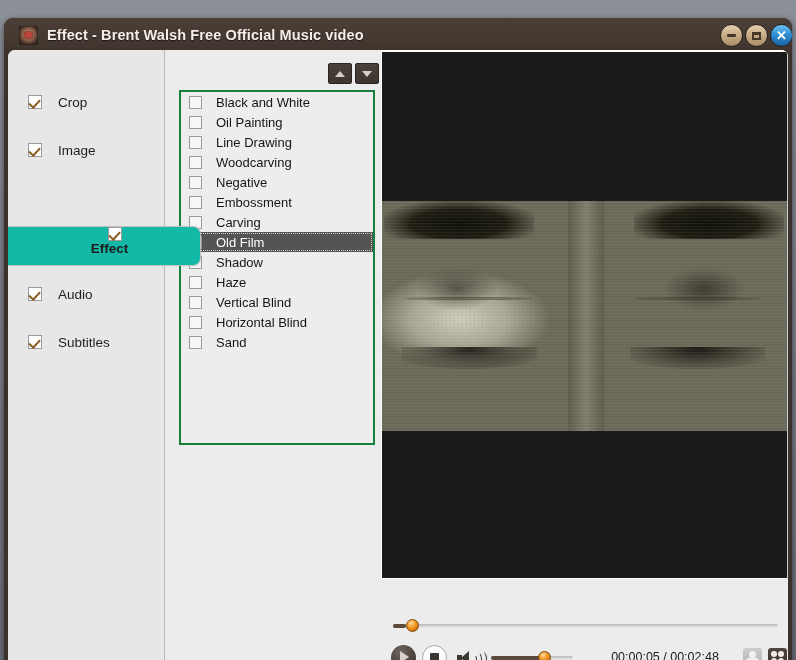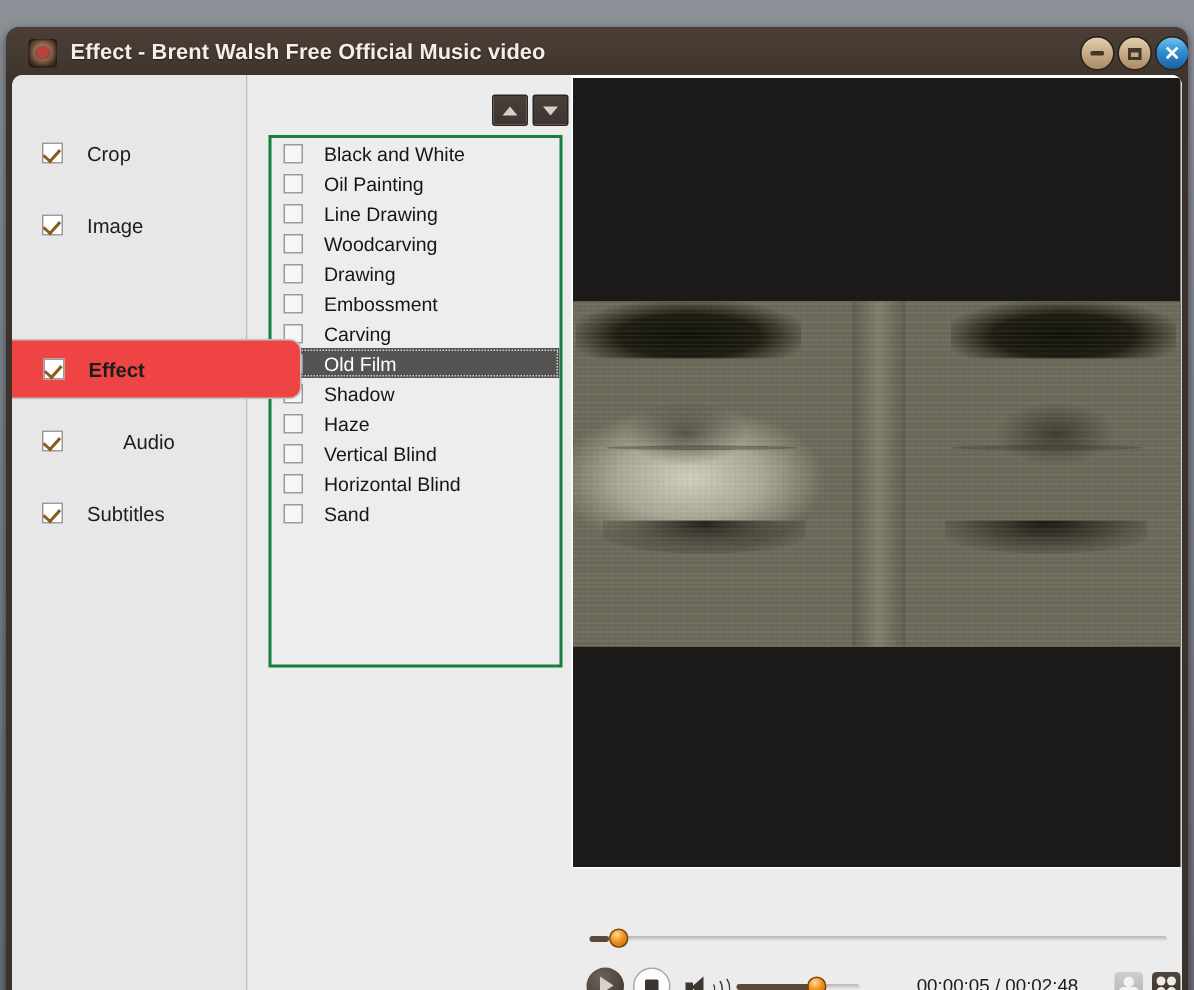--- a/index.html
+++ b/index.html
@@ -144,26 +144,27 @@
     margin-left: 20px;
   }
   .side-item .lbl {
     margin-left: 16px;
     font-size: 13.5px;
     color: #1d1d1d;
   }
   .side-item.active {
     left: -6px;
     width: 199px;
-    background: #ef4444;
+    background: #14b8a6;
     border: 1px solid #c2c2c2;
     border-left-color: transparent;
     border-radius: 0 8px 8px 0;
     box-shadow: 0 0 2px rgba(0,0,0,0.07);
     z-index: 3;
+    flex-direction: column;
   }
   .side-item.active .cb { margin-left: 26px; }
   .side-item.active .lbl { font-weight: bold; }
 
   .cb {
     width: 14px; height: 14px;
     border: 1px solid #9a9a9a;
     background: #ffffff;
     box-sizing: border-box;
     position: relative;
@@ -549,21 +550,21 @@
         <span class="lbl">Crop</span>
       </div>
       <div class="side-item" style="top:80px;">
         <span class="cb checked"></span>
         <span class="lbl">Image</span>
       </div>
       <div class="side-item active" style="top:176px;">
         <span class="cb checked"></span>
         <span class="lbl">Effect</span>
       </div>
-      <div class="side-item" style="top:224px;gap:24px;">
+      <div class="side-item" style="top:224px;">
         <span class="cb checked"></span>
         <span class="lbl">Audio</span>
       </div>
       <div class="side-item" style="top:272px;">
         <span class="cb checked"></span>
         <span class="lbl">Subtitles</span>
       </div>
 
       <div class="list-col">
         <div class="sort-btn sort-up">
@@ -585,21 +586,21 @@
           <div class="eff-row">
             <span class="ecb"></span>
             <span class="etext">Line Drawing</span>
           </div>
           <div class="eff-row">
             <span class="ecb"></span>
             <span class="etext">Woodcarving</span>
           </div>
           <div class="eff-row">
             <span class="ecb"></span>
-            <span class="etext">Drawing</span>
+            <span class="etext">Negative</span>
           </div>
           <div class="eff-row">
             <span class="ecb"></span>
             <span class="etext">Embossment</span>
           </div>
           <div class="eff-row">
             <span class="ecb"></span>
             <span class="etext">Carving</span>
           </div>
           <div class="eff-row selected">

